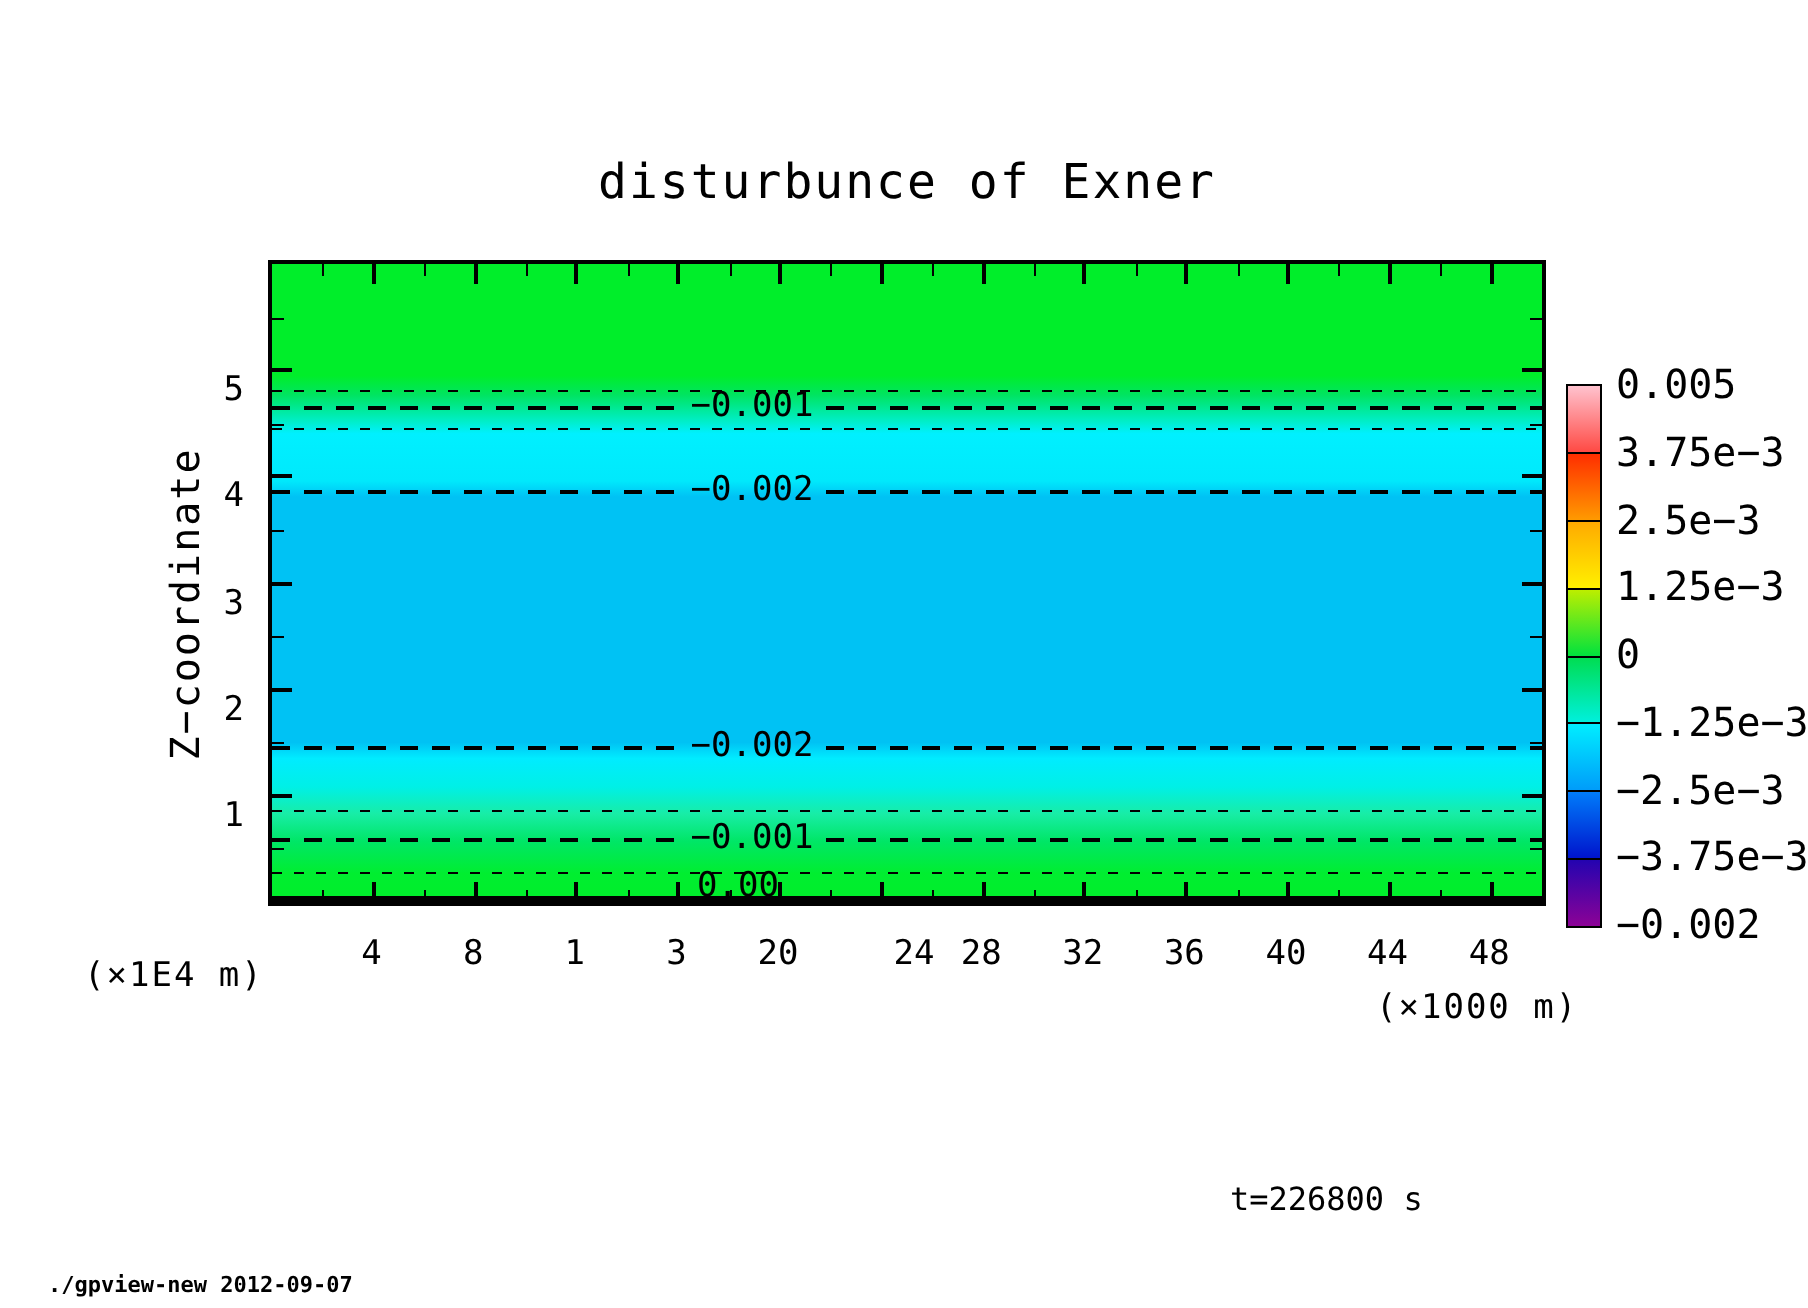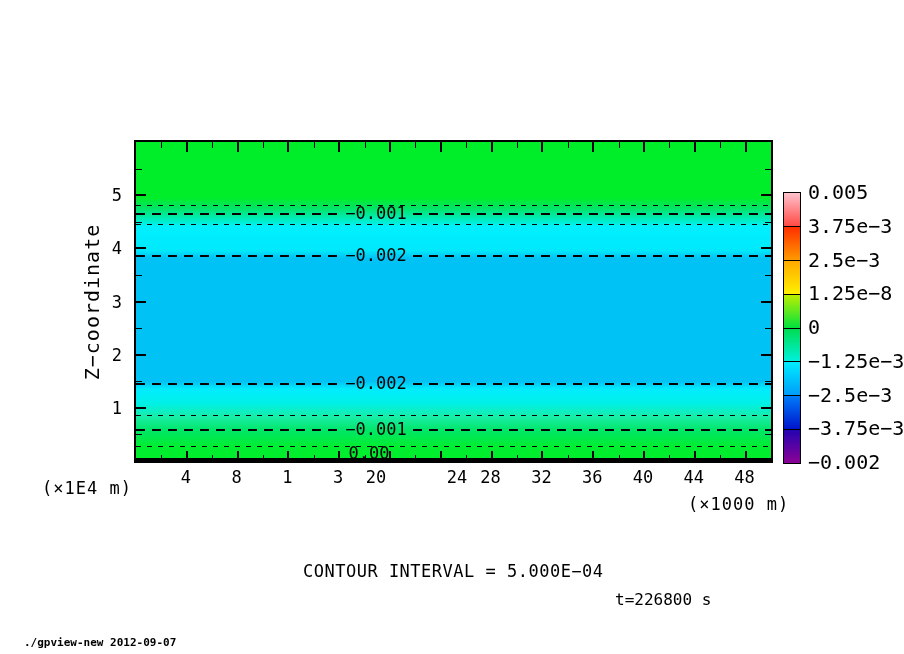--- a/index.html
+++ b/index.html
@@ -7,21 +7,21 @@
     position:relative;width:904px;height:654px;background:#ffffff;
     font-family:"DejaVu Sans Mono","Liberation Mono",monospace;color:#000;
     overflow:hidden;
   }
   .abs{position:absolute;}
   .title{
     left:134px;top:77px;width:639px;text-align:center;
     font-size:24px;letter-spacing:1px;white-space:nowrap;
   }
   .plot{
-    left:134px;top:140px;width:635px;height:319px;
+    left:134px;top:130px;width:635px;height:319px;
     border:2px solid #000;
   }
   .ylabel-wrap{
     left:70px;top:142px;width:44px;height:319px;
     display:flex;align-items:center;justify-content:center;
   }
   .ylabel-wrap span{
     transform:rotate(-90deg);white-space:nowrap;font-size:20px;letter-spacing:1px;
   }
   .xlabel{
@@ -67,20 +67,21 @@
   .zero-label{
     position:absolute;left:196px;top:302px;width:74px;height:18px;line-height:18px;
     text-align:center;font-size:17px;z-index:3;
   }
 </style>
 </head>
 <body>
 
 <div class="figure">
 
+  <div class="abs title">disturbunce of Exner</div>
 
   <div class="abs ylabel-wrap">
     <span>Z−coordinate</span>
   </div>
 
   <div class="abs plot" id="plot" style="background: linear-gradient(rgb(0, 238, 42) 0%, rgb(0, 238, 42) 17.5%, rgb(0, 228, 96) 20.5%, rgb(0, 238, 196) 24.5%, rgb(0, 240, 255) 26.6%, rgb(0, 233, 252) 34%, rgb(0, 194, 244) 36.5%, rgb(0, 194, 244) 75%, rgb(0, 236, 255) 77.5%, rgb(0, 240, 230) 82%, rgb(24, 237, 166) 86.2%, rgb(0, 230, 102) 90.5%, rgb(0, 238, 48) 95.5%, rgb(0, 238, 42) 100%);">
       <div class="tick" style="left: 49.8px; bottom: 0px; width: 2px; height: 10px;"></div>
       <div class="tick" style="left: 49.8px; top: 0px; width: 2px; height: 10px;"></div>
       <div class="tick" style="left: 100.6px; bottom: 0px; width: 2px; height: 10px;"></div>
       <div class="tick" style="left: 100.6px; top: 0px; width: 2px; height: 10px;"></div>
@@ -176,59 +177,58 @@
       <div class="contour dash-thin" style="top: 304.177px; height: 1px;"></div>
       <div class="contour solid-line" style="top: 315.873px;"></div>
       <div class="zero-label">0.00</div>
     </div>
 
   <div id="xticklabels">
       <div class="x-tick-label" style="left: 167.8px;">4</div>
       <div class="x-tick-label" style="left: 218.6px;">8</div>
       <div class="x-tick-label" style="left: 269.4px;">1</div>
       <div class="x-tick-label" style="left: 320.2px;">3</div>
-      <div class="x-tick-label" style="left: 358px;">20</div>
+      <div class="x-tick-label" style="left: 371px;">20</div>
       <div class="x-tick-label" style="left: 439px;">24</div>
       <div class="x-tick-label" style="left: 472.6px;">28</div>
       <div class="x-tick-label" style="left: 523.4px;">32</div>
       <div class="x-tick-label" style="left: 574.2px;">36</div>
       <div class="x-tick-label" style="left: 625px;">40</div>
       <div class="x-tick-label" style="left: 675.8px;">44</div>
       <div class="x-tick-label" style="left: 726.6px;">48</div>
     </div>
   <div id="yticklabels">
       <div class="y-tick-label" style="top: 397.833px;">1</div>
       <div class="y-tick-label" style="top: 344.667px;">2</div>
       <div class="y-tick-label" style="top: 291.5px;">3</div>
       <div class="y-tick-label" style="top: 238.333px;">4</div>
       <div class="y-tick-label" style="top: 185.167px;">5</div>
     </div>
 
   <div class="abs yunit">(×1E4 m)</div>
   <div class="abs xunit">(×1000 m)</div>
 
 
-  <div class="abs contour-note">CONTOUR INTERVAL = 5.000E−04</div>
   <div class="abs time-note">t=226800 s</div>
 
   <div class="abs colorbar" id="colorbar">
       <div class="cb-cell" style="background: linear-gradient(rgb(255, 194, 206), rgb(255, 74, 68));"></div>
       <div class="cb-cell" style="background: linear-gradient(rgb(255, 46, 0), rgb(255, 154, 0));"></div>
       <div class="cb-cell" style="background: linear-gradient(rgb(255, 170, 0), rgb(255, 240, 0));"></div>
       <div class="cb-cell" style="background: linear-gradient(rgb(188, 238, 0), rgb(0, 226, 62));"></div>
       <div class="cb-cell" style="background: linear-gradient(rgb(0, 221, 82), rgb(0, 240, 220));"></div>
       <div class="cb-cell" style="background: linear-gradient(rgb(0, 238, 255), rgb(0, 156, 250));"></div>
       <div class="cb-cell" style="background: linear-gradient(rgb(0, 124, 250), rgb(0, 20, 204));"></div>
       <div class="cb-cell" style="background: linear-gradient(rgb(36, 4, 176), rgb(140, 2, 150));"></div>
     </div>
   <div id="cbarlabels">
       <div class="cb-label" style="top: 182px;">0.005</div>
       <div class="cb-label" style="top: 215.75px;">3.75e−3</div>
       <div class="cb-label" style="top: 249.5px;">2.5e−3</div>
-      <div class="cb-label" style="top: 283.25px;">1.25e−8</div>
+      <div class="cb-label" style="top: 283.25px;">1.25e−3</div>
       <div class="cb-label" style="top: 317px;">0</div>
       <div class="cb-label" style="top: 350.75px;">−1.25e−3</div>
       <div class="cb-label" style="top: 384.5px;">−2.5e−3</div>
       <div class="cb-label" style="top: 418.25px;">−3.75e−3</div>
       <div class="cb-label" style="top: 452px;">−0.002</div>
     </div>
 
   <div class="abs footer-left">./gpview-new  2012-09-07</div>
 
 </div>

